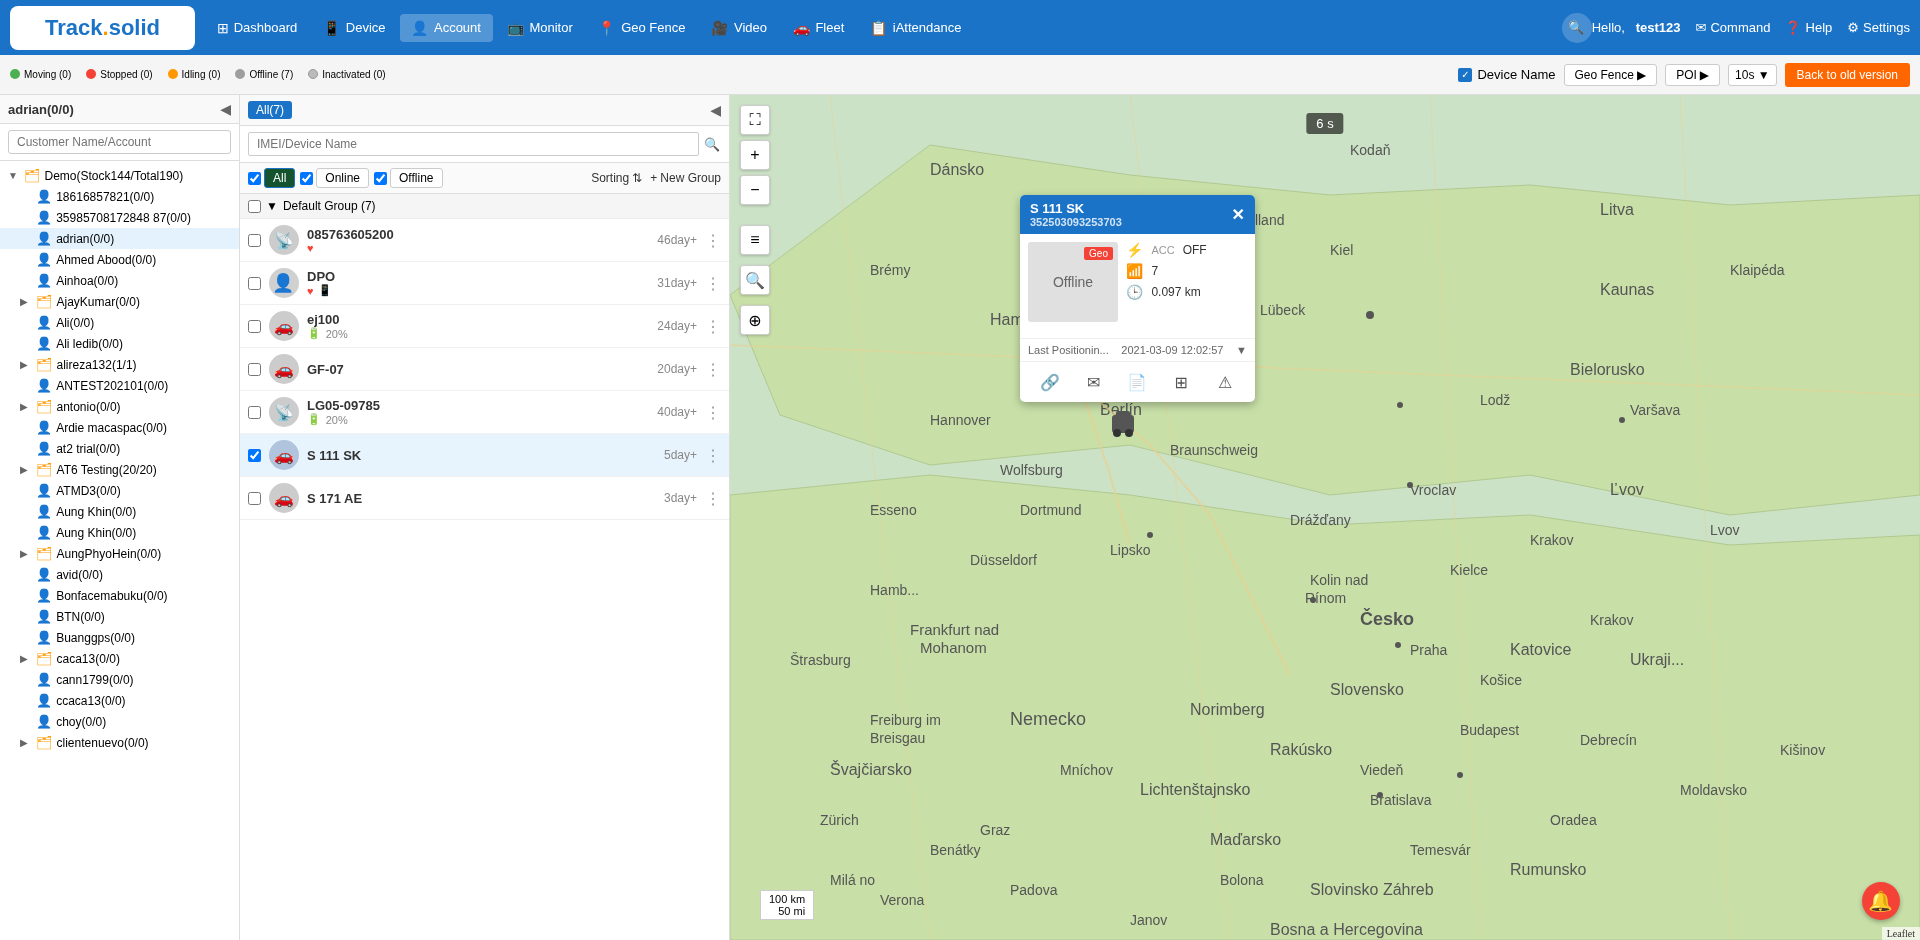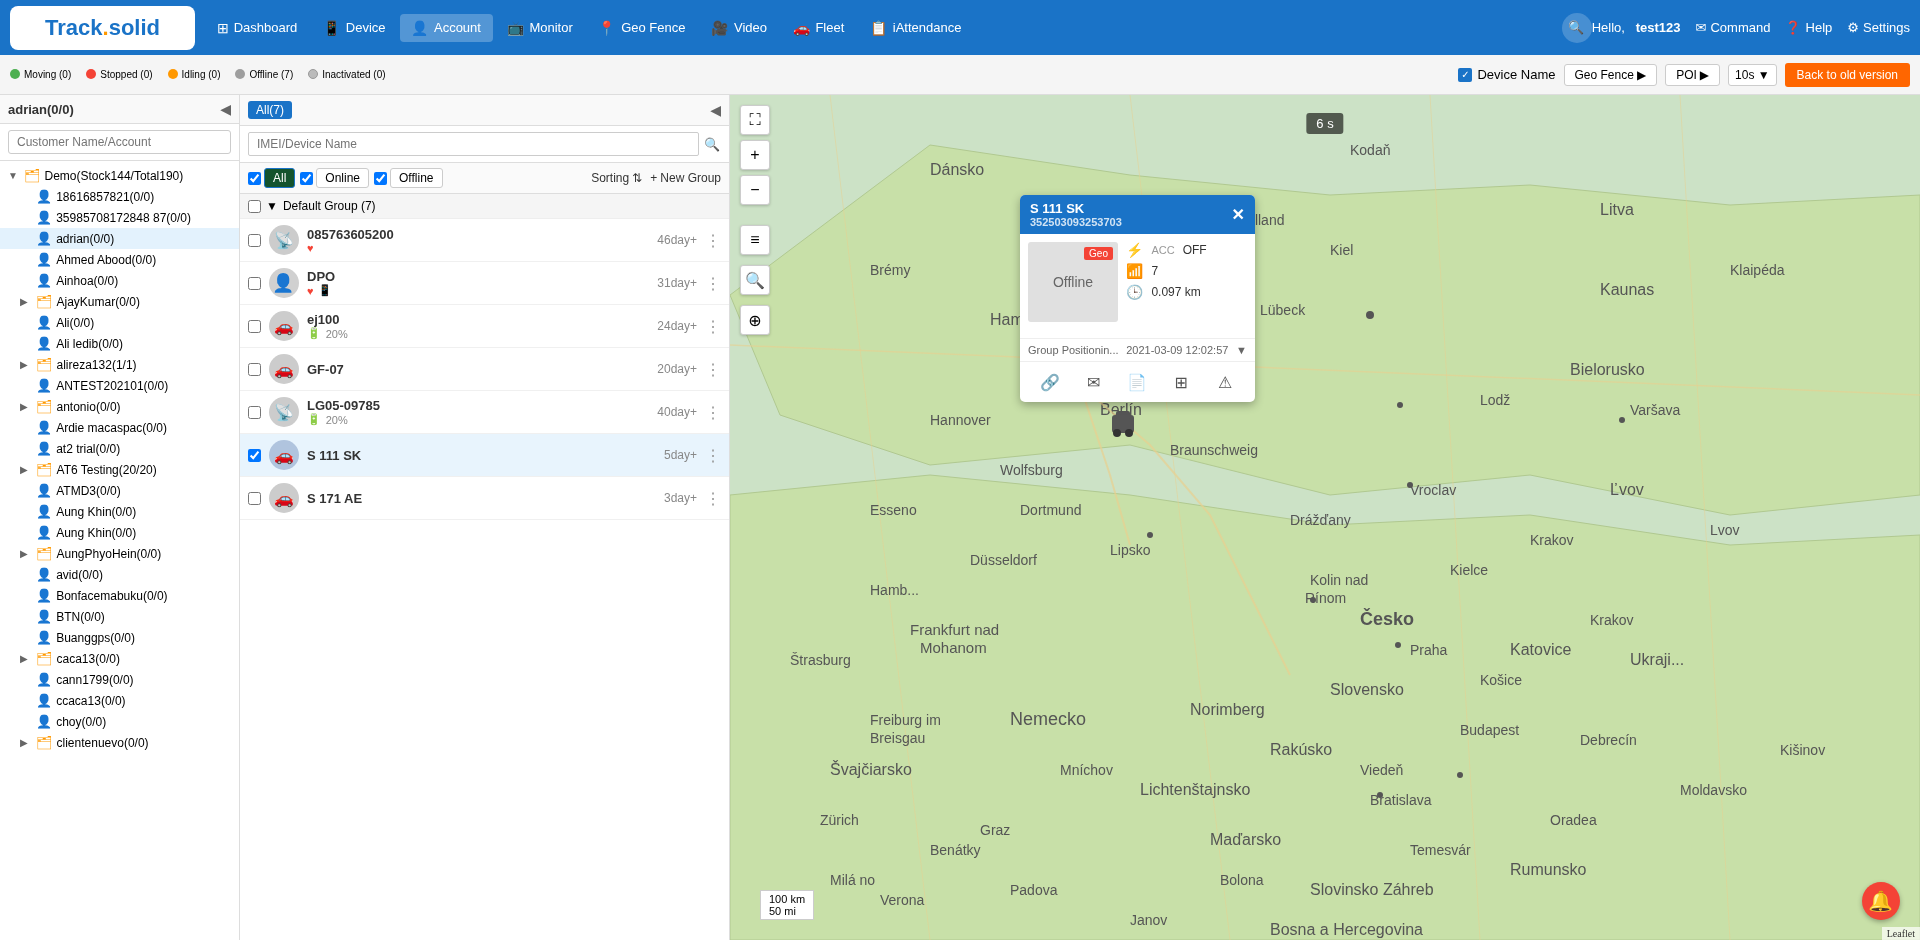--- a/index.html
+++ b/index.html
@@ -433,20 +433,21 @@
     }
     .map-scale {
       position: absolute;
       bottom: 20px;
       left: 30px;
       background: white;
       border: 1px solid #ccc;
       padding: 2px 8px;
       font-size: 11px;
       z-index: 50;
+      text-align: right;
     }
 
     
     .popup-card {
       position: absolute;
       top: 100px;
       left: 290px;
       width: 235px;
       background: white;
       border-radius: 5px;
@@ -1134,21 +1135,21 @@
                 <span class="stat-value">7</span>
               </div>
               <div class="popup-stat-row">
                 <span class="stat-icon">🕒</span>
                 <span class="stat-value">0.097 km</span>
               </div>
             </div>
           </div>
         </div>
         <div class="popup-last-pos">
-          <span>Group Positionin...</span>
+          <span>Last Positionin...</span>
           <span>2021-03-09 12:02:57</span>
           <span style="cursor:pointer;">▼</span>
         </div>
         <div class="popup-actions">
           <div class="action-icon-btn">🔗</div>
           <div class="action-icon-btn">✉</div>
           <div class="action-icon-btn">📄</div>
           <div class="action-icon-btn">⊞</div>
           <div class="action-icon-btn">⚠</div>
         </div>

